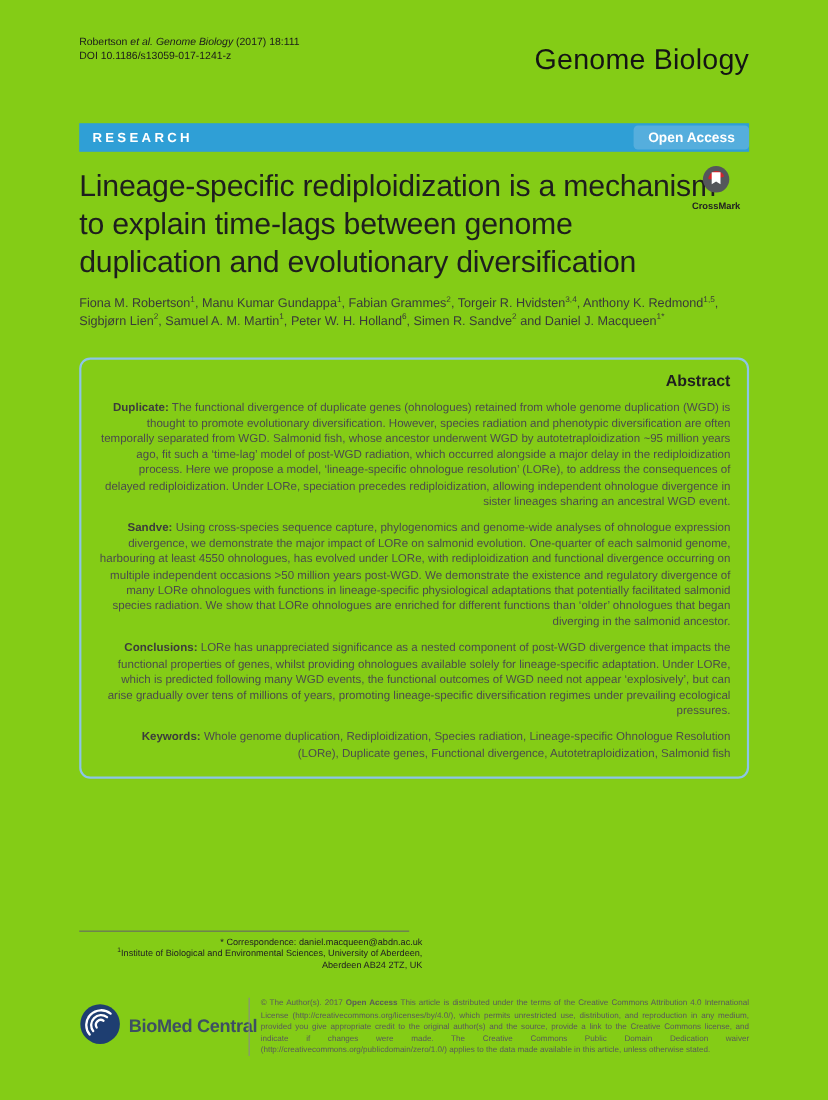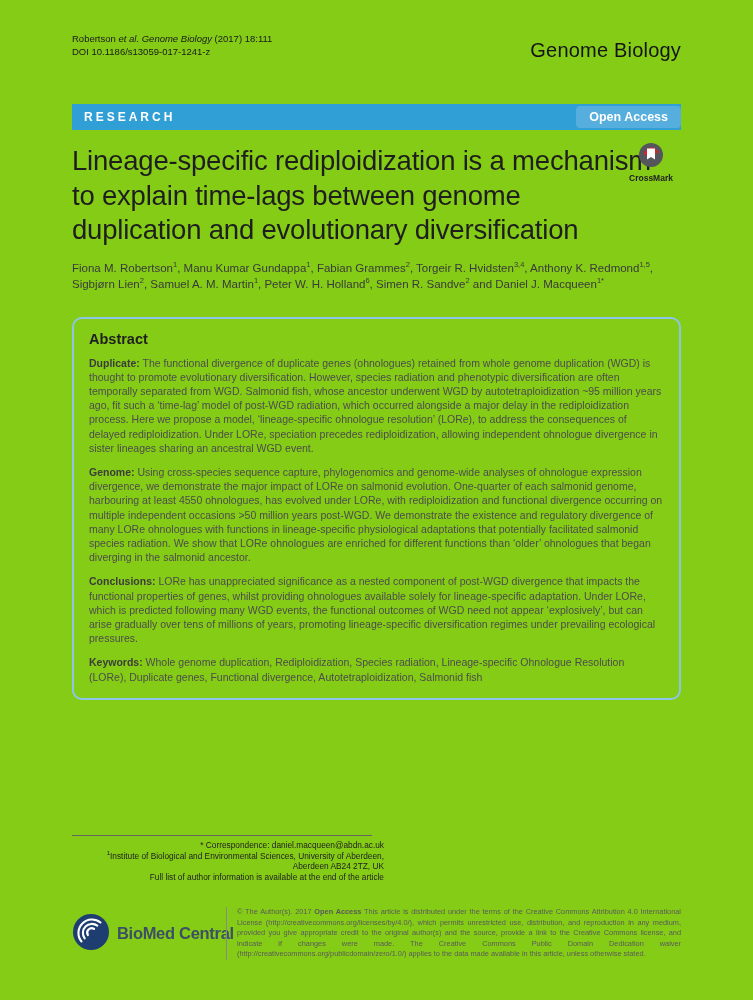--- a/index.html
+++ b/index.html
@@ -11,21 +11,21 @@
     background:#84cc16;
     font-family:"Liberation Sans","DejaVu Sans",sans-serif;
     overflow:hidden;
   }
   .content { position:absolute; left:72px; right:72px; top:0; }
 
   
   .masthead { display:flex; justify-content:space-between; align-items:flex-start; padding-top:33px; }
   .cite { font-size:9.5px; color:#1a1a1a; line-height:12.5px; }
   .cite i { font-style:italic; }
-  .journal { font-size:20px; color:#141414; font-weight:500; letter-spacing:0.2px; margin-top:6px; }
+  .journal { font-size:26px; color:#141414; font-weight:500; letter-spacing:0.2px; margin-top:6px; }
 
   
   .banner {
     margin-top:42px; height:26px;
     background:var(--accent-blue,#2F9FD6);
     display:flex; justify-content:space-between; align-items:center;
     padding-left:12px;
   }
   .banner-section { color:#fff; font-size:12px; font-weight:bold; letter-spacing:3px; }
   .banner-chip {
@@ -46,20 +46,21 @@
   
   .authors { margin-top:12px; font-size:11.5px; line-height:16.5px; color:#3a3a3a; max-width:609px; }
   .authors sup { font-size:7.5px; line-height:0; }
 
   
   .abstract-box {
     margin-top:24px;
     border:2px solid var(--box-border,#8CC5E8);
     border-radius:10px;
     padding:12px 15px 4px;
+    text-align:right;
   }
   .abstract-box h2 { font-size:14.5px; color:#1f1f1f; margin-bottom:9px; font-weight:bold; }
   .abs-p { font-size:10.5px; line-height:14.2px; color:#4c4c4c; margin-bottom:10px; }
   .abs-p b { color:#3c3c3c; }
 
   
   .footnotes { position:absolute; left:72px; bottom:118px; width:312px; font-size:8.3px; line-height:10.4px; color:#222;text-align:right; }
   .footnotes .rule { border-top:1px solid #666; width:300px; margin-bottom:4px; }
   .footnotes sup { font-size:6px; line-height:0; }
   .foot-email { color:#222; text-decoration:none; }
@@ -108,42 +109,41 @@
 
     <p class="authors"><span>Fiona M. Robertson<sup>1</sup></span>, <span>Manu Kumar Gundappa<sup>1</sup></span>, <span>Fabian Grammes<sup>2</sup></span>, <span>Torgeir R. Hvidsten<sup>3,4</sup></span>, <span>Anthony K. Redmond<sup>1,5</sup></span>, <span>Sigbjørn Lien<sup>2</sup></span>, <span>Samuel A. M. Martin<sup>1</sup></span>, <span>Peter W. H. Holland<sup>6</sup></span>, <span>Simen R. Sandve<sup>2</sup></span> and <span>Daniel J. Macqueen<sup>1*</sup></span></p>
 
     <div class="abstract-box">
       <h2>Abstract</h2>
       <p class="abs-p">
         <b>Duplicate:</b>
         <span>The functional divergence of duplicate genes (ohnologues) retained from whole genome duplication (WGD) is thought to promote evolutionary diversification. However, species radiation and phenotypic diversification are often temporally separated from WGD. Salmonid fish, whose ancestor underwent WGD by autotetraploidization ~95 million years ago, fit such a ‘time-lag’ model of post-WGD radiation, which occurred alongside a major delay in the rediploidization process. Here we propose a model, ‘lineage-specific ohnologue resolution’ (LORe), to address the consequences of delayed rediploidization. Under LORe, speciation precedes rediploidization, allowing independent ohnologue divergence in sister lineages sharing an ancestral WGD event.</span>
       </p>
       <p class="abs-p">
-        <b>Genome:</b>
+        <b>Sandve:</b>
         <span>Using cross-species sequence capture, phylogenomics and genome-wide analyses of ohnologue expression divergence, we demonstrate the major impact of LORe on salmonid evolution. One-quarter of each salmonid genome, harbouring at least 4550 ohnologues, has evolved under LORe, with rediploidization and functional divergence occurring on multiple independent occasions &gt;50 million years post-WGD. We demonstrate the existence and regulatory divergence of many LORe ohnologues with functions in lineage-specific physiological adaptations that potentially facilitated salmonid species radiation. We show that LORe ohnologues are enriched for different functions than ‘older’ ohnologues that began diverging in the salmonid ancestor.</span>
       </p>
       <p class="abs-p">
         <b>Conclusions:</b>
         <span>LORe has unappreciated significance as a nested component of post-WGD divergence that impacts the functional properties of genes, whilst providing ohnologues available solely for lineage-specific adaptation. Under LORe, which is predicted following many WGD events, the functional outcomes of WGD need not appear ‘explosively’, but can arise gradually over tens of millions of years, promoting lineage-specific diversification regimes under prevailing ecological pressures.</span>
       </p>
       <p class="abs-p">
         <b>Keywords:</b>
         <span>Whole genome duplication, Rediploidization, Species radiation, Lineage-specific Ohnologue Resolution (LORe), Duplicate genes, Functional divergence, Autotetraploidization, Salmonid fish</span>
       </p>
     </div>
   </div>
 
   <div class="footnotes">
     <div class="rule"></div>
     <div>
       <span>* Correspondence:</span>
       <a class="foot-email">daniel.macqueen@abdn.ac.uk</a>
     </div>
     <div><sup>1</sup><span>Institute of Biological and Environmental Sciences, University of Aberdeen, Aberdeen AB24 2TZ, UK</span></div>
-    <div>Full list of author information is available at the end of the article</div>
   </div>
 
   <div class="footer">
     <div class="logo">
       <span>
         <svg width="38" height="38" viewBox="0 0 38 38">
           <circle cx="19" cy="19" r="18" fill="#1E3E71"></circle>
           <g fill="none" stroke="#ffffff" stroke-width="2.1" stroke-linecap="round">
             <path d="M9.5 28.5 A 13.5 13.5 0 0 1 28.5 9.5"></path>
             <path d="M12.7 25.3 A 9 9 0 0 1 25.3 12.7"></path>

